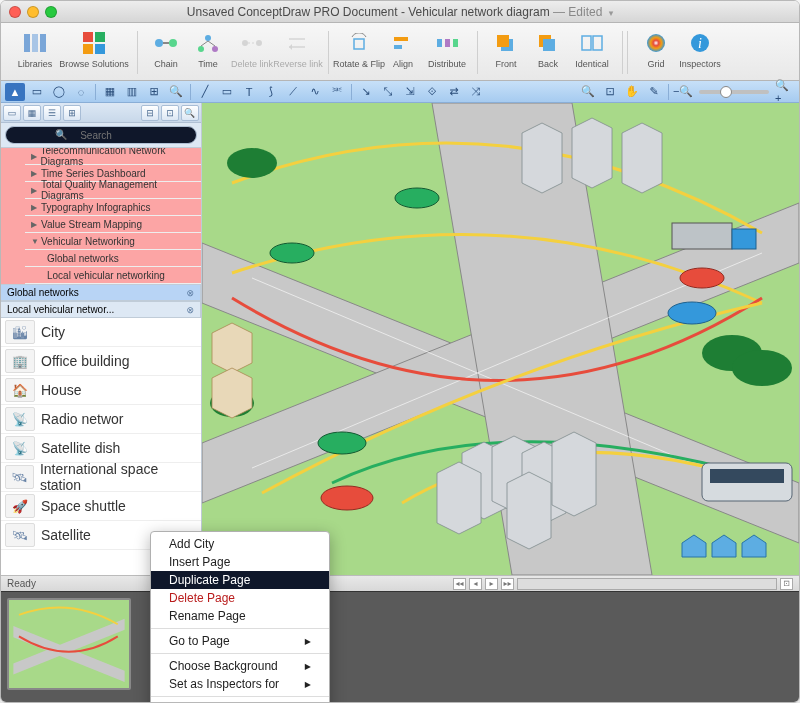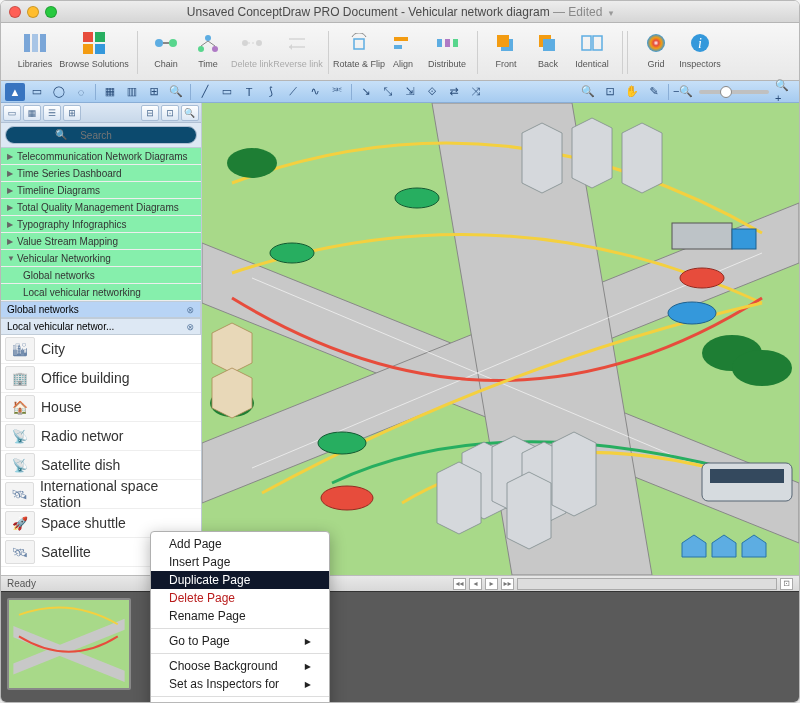--- a/index.html
+++ b/index.html
@@ -34,25 +34,25 @@
 .rb.sel { background: #3874c0; color: #fff; }
 .rb-sep { width: 1px; height: 16px; background: #8aaed6; margin: 0 2px; }
 .rb-spacer { flex: 1; }
 
 
 .main { display: flex; height: 472px; }
 .sidebar { width: 201px; background: #ecf2f8; border-right: 1px solid #bfcad6; display: flex; flex-direction: column; }
 .side-top { height: 20px; background: linear-gradient(#dde8f4,#c8d8ea); border-bottom: 1px solid #b0c0d4; display: flex; align-items: center; padding: 0 2px; gap: 2px; }
 .side-top .sb { width: 18px; height: 16px; border: 1px solid #a8bdd6; border-radius: 2px; background: linear-gradient(#fff,#dce7f4); display: flex; align-items: center; justify-content: center; font-size: 9px; color: #4a6a90; }
 .search-row { padding: 3px 4px; background: #dde8f4; border-bottom: 1px solid #c0ccd8; }
-.search { width: 100%; height: 18px; border: 1px solid #b0c0d4; border-radius: 9px; padding: 0 18px 0 8px; font-size: 10px; background: #0c4a6e; position: relative; }
+.search { width: 100%; height: 18px; border: 1px solid #b0c0d4; border-radius: 9px; padding: 0 18px 0 8px; font-size: 10px; background: #0f172a; position: relative; }
 .search-wrap { position: relative; }
 .search-icon { position: absolute; left: 50px; top: 3px; color: #888; font-size: 10px; }
 
-.tree { background: #86efac; overflow: hidden; }
+.tree { background: #fca5a5; overflow: hidden; padding-left: 24px; }
 .tree-item { height: 17px; display: flex; align-items: center; padding-left: 6px; font-size: 10px; color: #333; border-bottom: 1px solid #eee; cursor: default; }
 .tree-item .arr { width: 10px; font-size: 8px; color: #666; }
 .tree-item.child { padding-left: 22px; }
 .tree-item.expanded .arr::before { content: "▼"; }
 .tree-item.collapsed .arr::before { content: "▶"; }
 
 .tabs-row { display: flex; background: #dde8f4; border-top: 1px solid #c0ccd8; border-bottom: 1px solid #c0ccd8; }
 .tab { flex: 1; padding: 2px 6px; font-size: 10px; border-right: 1px solid #c0ccd8; cursor: default; display: flex; align-items: center; justify-content: space-between; }
 .tab.active { background: #b8d4f5; }
 .tab .x { font-size: 9px; color: #5a7aa0; }
@@ -324,24 +324,20 @@
         <div class="tree-item collapsed">
             <span class="arr"></span>
             <span>Telecommunication Network Diagrams</span>
           </div>
         <div class="tree-item collapsed">
             <span class="arr"></span>
             <span>Time Series Dashboard</span>
           </div>
         <div class="tree-item collapsed">
             <span class="arr"></span>
-            <span>Timeline Diagrams</span>
-          </div>
-        <div class="tree-item collapsed">
-            <span class="arr"></span>
             <span>Total Quality Management Diagrams</span>
           </div>
         <div class="tree-item collapsed">
             <span class="arr"></span>
             <span>Typography Infographics</span>
           </div>
         <div class="tree-item collapsed">
             <span class="arr"></span>
             <span>Value Stream Mapping</span>
           </div>
@@ -500,21 +496,21 @@
         <rect width="597" height="472" fill="#a8d989"></rect>
         <polygon points="0,140 597,380 597,440 0,200" fill="#c8c8c8"></polygon>
         <polygon points="0,340 597,100 597,160 0,400" fill="#c8c8c8"></polygon>
         <path d="M 30 195 Q 300 360 560 195" stroke="#e74c3c" stroke-width="10" fill="none"></path>
         <path d="M 30 80 Q 300 -20 560 130" stroke="#f4d03f" stroke-width="10" fill="none"></path>
       </svg>
     </div>
   </div>
 
   <div class="context-menu">
-    <div class="cm-item">Add Page</div>
+    <div class="cm-item">Add City</div>
     <div class="cm-item">Insert Page</div>
     <div class="cm-item highlight">Duplicate Page</div>
     <div class="cm-item disabled">Delete Page</div>
     <div class="cm-item">Rename Page</div>
     <div class="cm-sep"></div>
     <div class="cm-item cm-sub">Go to Page</div>
     <div class="cm-sep"></div>
     <div class="cm-item cm-sub">Choose Background</div>
     <div class="cm-item cm-sub">Set as Inspectors for</div>
     <div class="cm-sep"></div>

